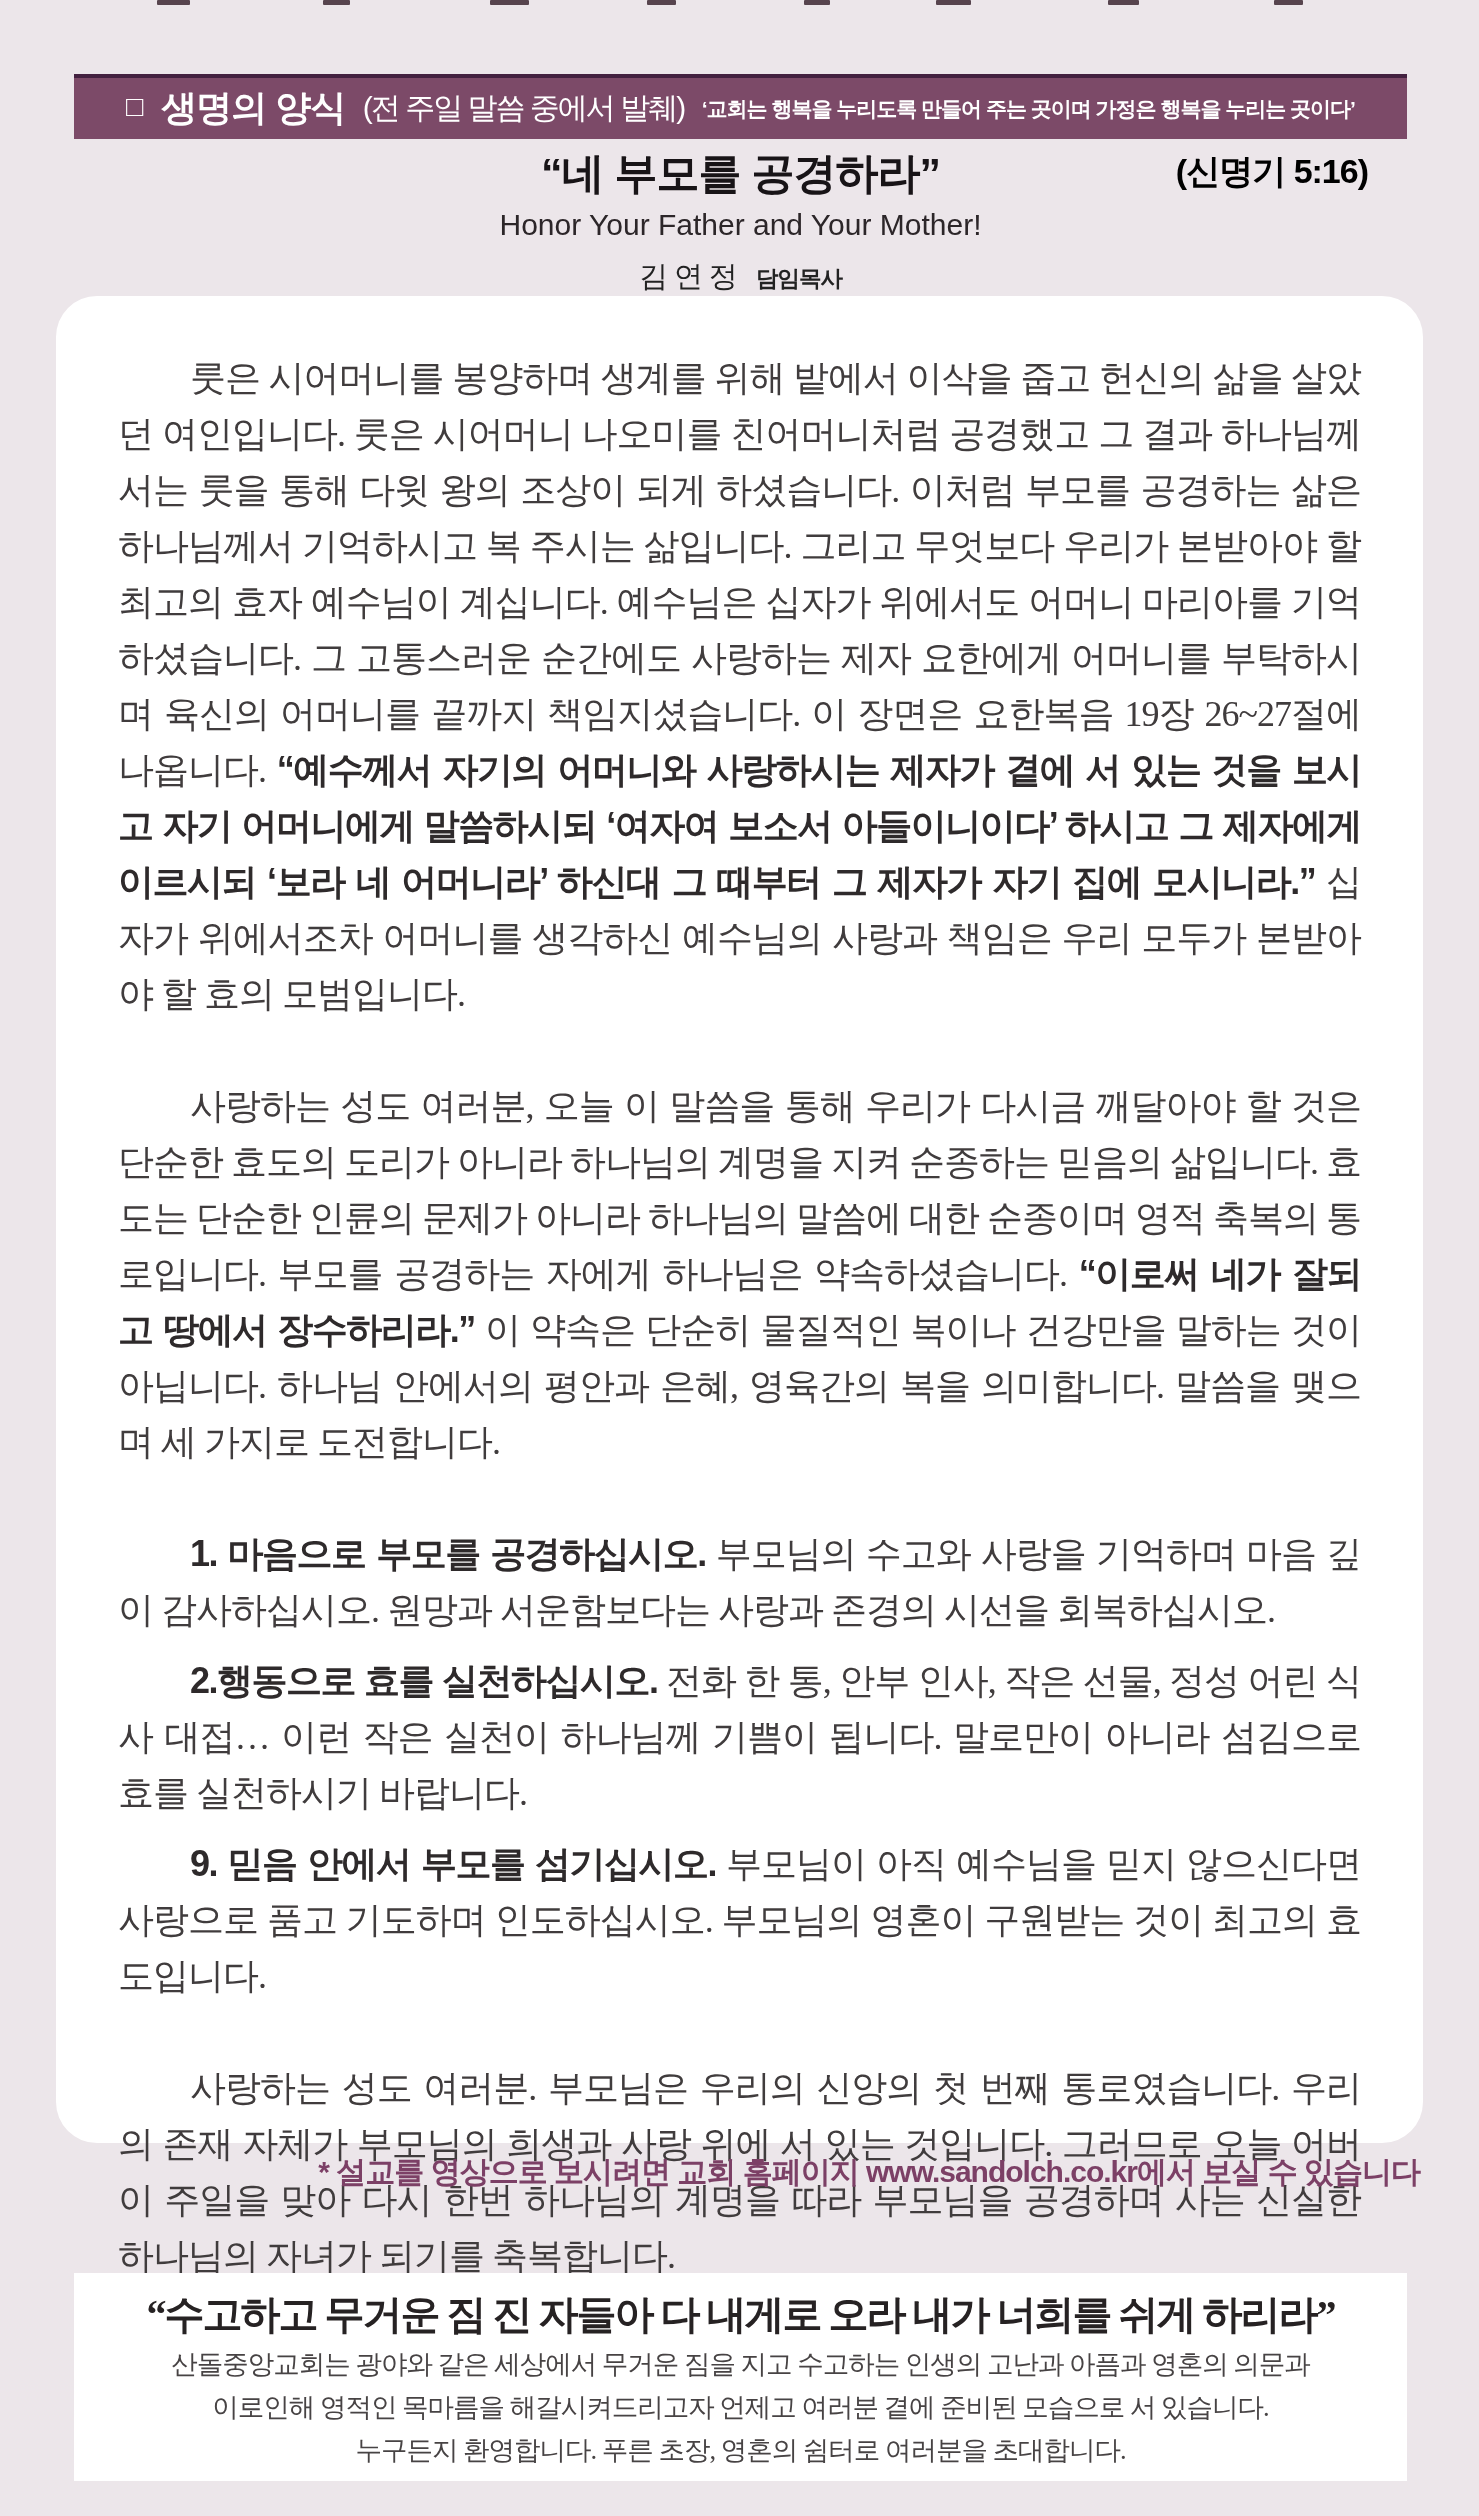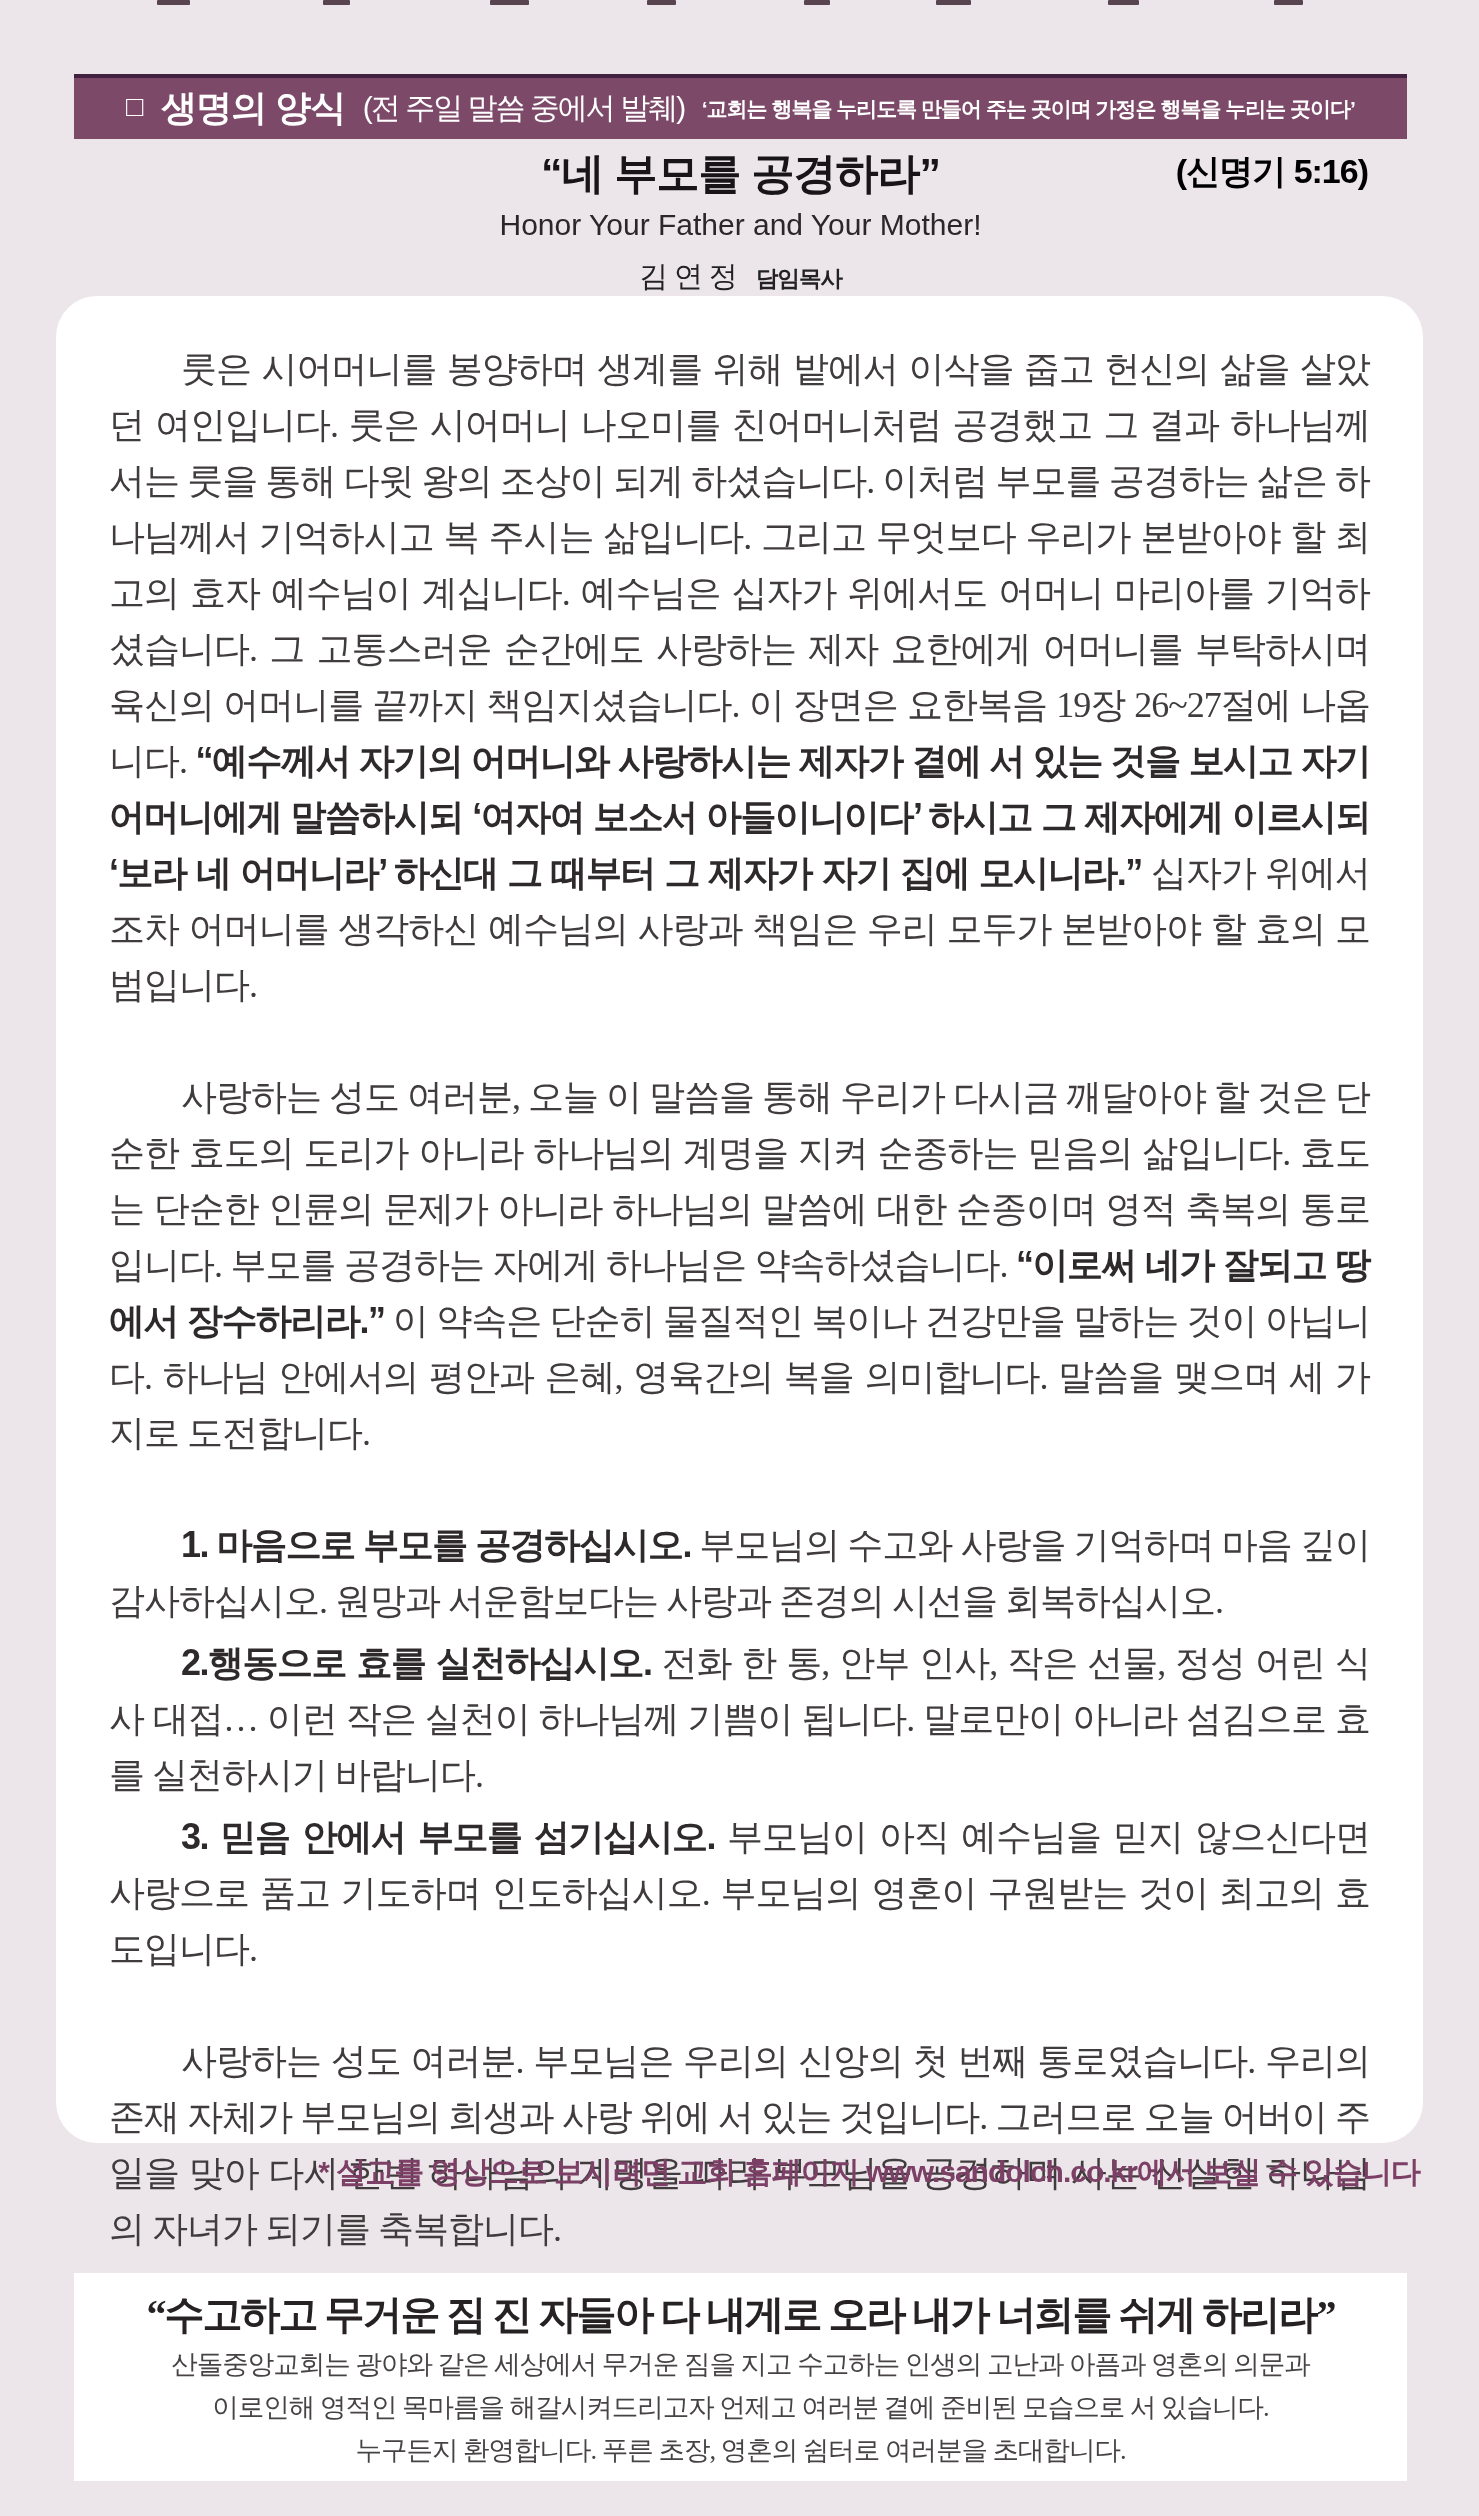--- a/index.html
+++ b/index.html
@@ -49,21 +49,21 @@
     position:absolute;left:56px;top:296px;width:1367px;height:1847px;
     background:#fff;border-radius:41px;box-sizing:border-box;
     padding:39px 47px 0 47px;
   }
   .article{
     font-family:"Liberation Serif", serif;
     font-size:36px;line-height:56px;color:#403c3d;
     letter-spacing:-1px;
     text-align:justify;
   }
-  .article p{margin:6px;text-indent:2em;}
+  .article p{margin:15px;text-indent:2em;}
   .article p.spacer{margin-top:56px;}
   .article .b{
     font-family:"Liberation Sans", sans-serif;
     font-weight:bold;color:#2e2a2b;letter-spacing:-1.5px;
   }
 
   
   .video-note{
     position:absolute;right:59px;top:2152px;width:1372px;
     text-align:right;
@@ -123,21 +123,21 @@
     <span class="preacher-name">김연정</span>
     <span class="preacher-role">담임목사</span>
   </div>
 
   <div class="article-card">
     <div class="article" id="article">
         <p><span>룻은 시어머니를 봉양하며 생계를 위해 밭에서 이삭을 줍고 헌신의 삶을 살았던 여인입니다. 룻은 시어머니 나오미를 친어머니처럼 공경했고 그 결과 하나님께서는 룻을 통해 다윗 왕의 조상이 되게 하셨습니다. 이처럼 부모를 공경하는 삶은 하나님께서 기억하시고 복 주시는 삶입니다.  그리고 무엇보다 우리가 본받아야 할 최고의 효자 예수님이 계십니다. 예수님은 십자가 위에서도 어머니 마리아를 기억하셨습니다. 그 고통스러운 순간에도 사랑하는 제자 요한에게 어머니를 부탁하시며 육신의 어머니를 끝까지 책임지셨습니다. 이 장면은 요한복음 19장 26~27절에 나옵니다. </span><span class="b">“예수께서 자기의 어머니와 사랑하시는 제자가 곁에 서 있는 것을 보시고 자기 어머니에게 말씀하시되 ‘여자여 보소서 아들이니이다’ 하시고 그 제자에게 이르시되 ‘보라 네 어머니라’ 하신대 그 때부터 그 제자가 자기 집에 모시니라.”</span><span> 십자가 위에서조차 어머니를 생각하신 예수님의 사랑과 책임은 우리 모두가 본받아야 할 효의 모범입니다.</span></p>
         <p class="spacer"><span>사랑하는 성도 여러분, 오늘 이 말씀을 통해 우리가 다시금 깨달아야 할 것은 단순한 효도의 도리가 아니라 하나님의 계명을 지켜 순종하는 믿음의 삶입니다. 효도는 단순한 인륜의 문제가 아니라 하나님의 말씀에 대한 순종이며 영적 축복의 통로입니다. 부모를 공경하는 자에게 하나님은 약속하셨습니다. </span><span class="b">“이로써 네가 잘되고 땅에서 장수하리라.”</span><span> 이 약속은 단순히 물질적인 복이나 건강만을 말하는 것이 아닙니다. 하나님 안에서의 평안과 은혜, 영육간의 복을 의미합니다. 말씀을 맺으며 세 가지로 도전합니다.</span></p>
         <p class="spacer"><span class="b">1. 마음으로 부모를 공경하십시오.</span><span> 부모님의 수고와 사랑을 기억하며 마음 깊이 감사하십시오. 원망과 서운함보다는 사랑과 존경의 시선을 회복하십시오.</span></p>
         <p><span class="b">2.행동으로 효를 실천하십시오.</span><span> 전화 한 통, 안부 인사, 작은 선물, 정성 어린 식사 대접… 이런 작은 실천이 하나님께 기쁨이 됩니다. 말로만이 아니라 섬김으로 효를 실천하시기 바랍니다.</span></p>
-        <p><span class="b">3. 믿음 안에서 부모를 섬기십시오.</span><span> 부모님이 아직 예수님을 믿지 않으신다면 사랑으로 품고 기도하며 인도하십시오. 부모님의 영혼이 구원받는 것이 최고의 효도입니다.</span></p>
+        <p><span class="b">9. 믿음 안에서 부모를 섬기십시오.</span><span> 부모님이 아직 예수님을 믿지 않으신다면 사랑으로 품고 기도하며 인도하십시오. 부모님의 영혼이 구원받는 것이 최고의 효도입니다.</span></p>
         <p class="spacer"><span>사랑하는 성도 여러분. 부모님은 우리의 신앙의 첫 번째 통로였습니다. 우리의 존재 자체가 부모님의 희생과 사랑 위에 서 있는 것입니다. 그러므로 오늘 어버이 주일을 맞아 다시 한번 하나님의 계명을 따라 부모님을 공경하며 사는 신실한 하나님의 자녀가 되기를 축복합니다.</span></p>
       </div>
   </div>
 
   <div class="video-note">* 설교를 영상으로 보시려면 교회 홈페이지 www.sandolch.co.kr에서 보실 수 있습니다</div>
 
 
   <div class="invite-box">
     <div class="invite-quote">“수고하고 무거운 짐 진 자들아 다 내게로 오라 내가 너희를 쉬게 하리라”</div>
     <div class="invite-lines" id="invite-lines">

